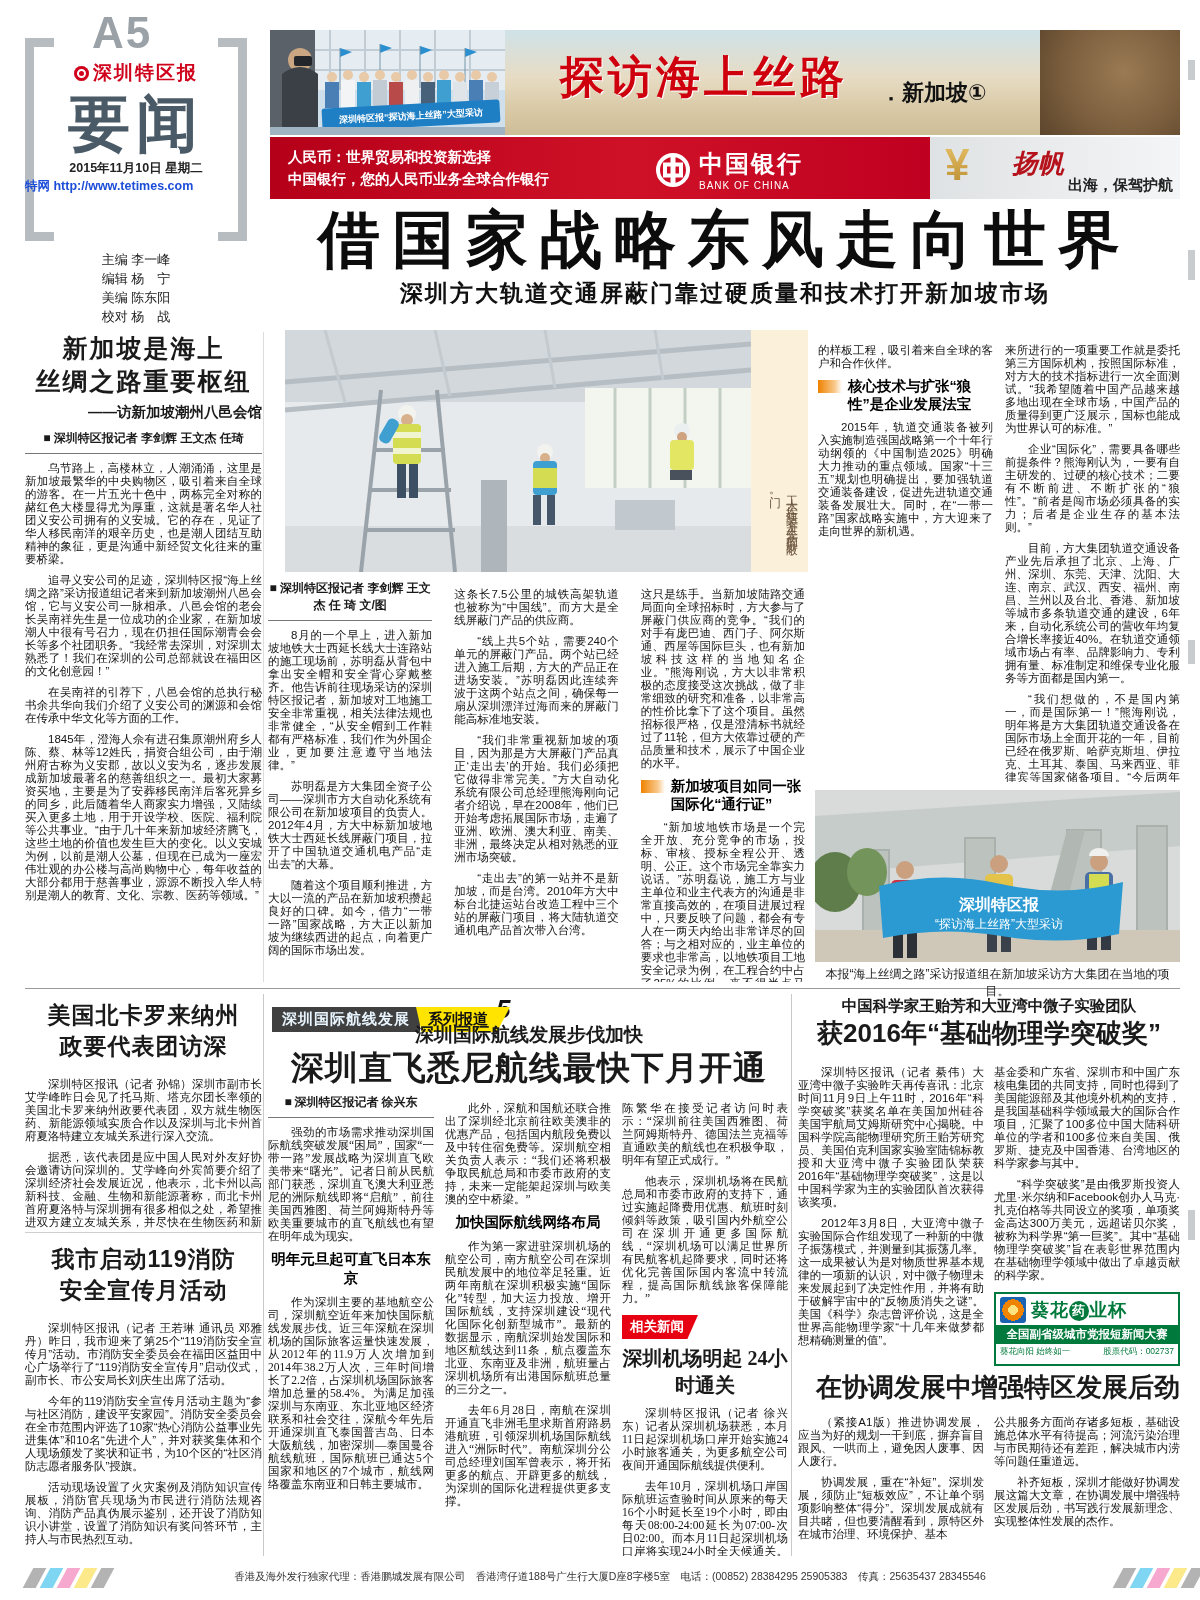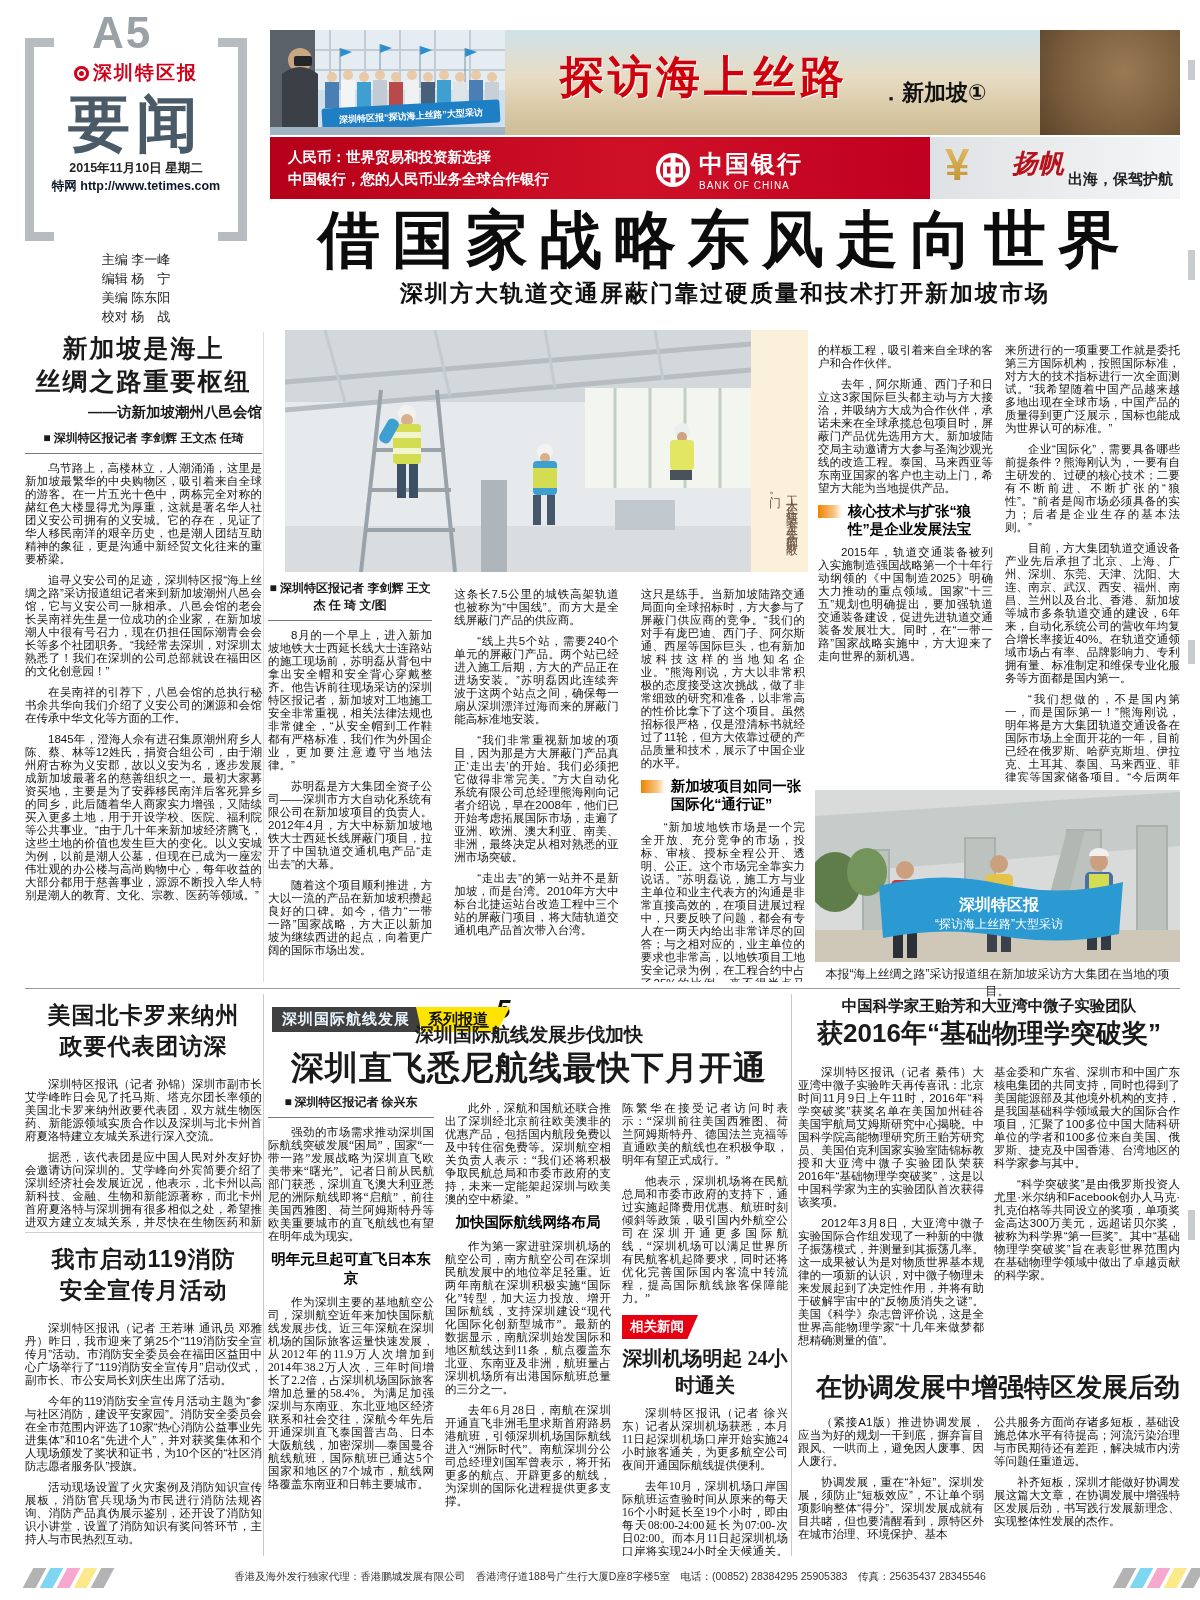--- a/index.html
+++ b/index.html
@@ -8,21 +8,21 @@
   .abs{position:absolute;}
   
   .a5{font-size:44px;font-weight:700;color:#9aa1a7;letter-spacing:2px;}
   .mast-box{position:absolute;left:25px;top:38px;width:222px;height:200px;}
   .brk-l{position:absolute;left:0;top:0;width:20px;height:185px;border-left:9px solid #b7bcc1;border-top:9px solid #b7bcc1;border-bottom:9px solid #b7bcc1;}
   .brk-r{position:absolute;right:0;top:0;width:20px;height:185px;border-right:9px solid #b7bcc1;border-top:9px solid #b7bcc1;border-bottom:9px solid #b7bcc1;}
   .brand-row{position:absolute;left:0;top:22px;width:100%;text-align:center;color:#d0021b;font-weight:900;font-size:19px;letter-spacing:2px;}
   .seal{display:inline-block;width:15px;height:15px;border-radius:50%;background:#d0021b;box-shadow:inset 0 0 0 3px #d0021b, inset 0 0 0 5px #fff;vertical-align:-2px;margin-right:4px;}
   .yaowen{position:absolute;left:0;top:44px;width:100%;text-align:center;font-size:62px;font-weight:900;color:#4a5a66;letter-spacing:6px;}
   .dateline{position:absolute;left:0;top:122px;width:100%;text-align:center;font-size:12.5px;font-weight:700;color:#222;}
-  .website{position:absolute;left:0;top:140px;width:100%;text-align:center;font-size:12.5px;font-weight:700;color:#0f172a;}
+  .website{position:absolute;left:0;top:140px;width:100%;text-align:left;font-size:12.5px;font-weight:700;color:#1d4ed8;}
   .staff{position:absolute;left:25px;top:250px;width:222px;text-align:center;font-size:13px;line-height:19px;color:#222;}
   
   .it-para,.it-cont{font-size:11.5px;line-height:13px;text-align:justify;margin:8px 0 2px 0;color:#141414;}
   .it-para{text-indent:2em;}
   .it-head{display:flex;gap:6px;font-size:14.5px;font-weight:800;line-height:18px;margin:7px 0 5px;color:#000;}
   .sec-sq{flex:none;width:24px;height:13px;margin-top:3px;background:linear-gradient(90deg,#ef8200 0%,#f9c98c 70%,#ffffff 100%);}
   .it-subhead{font-size:14.5px;font-weight:800;text-align:center;margin:7px 0 5px;color:#000;}
   .it-byline{font-size:12px;font-weight:700;text-align:center;padding-bottom:6px;border-bottom:1px solid #777;margin:0 0 7px 0;}
   .it-reltag{display:inline-block;background:#e60012;color:#fff;font-size:13.5px;font-weight:700;padding:3px 14px 3px 8px;margin:8px 0 2px;clip-path:polygon(0 0,100% 0,86% 100%,0 100%);}
   .it-reltitle{font-size:20px;font-weight:900;text-align:center;line-height:1.35;margin:4px 0 6px;}
@@ -41,21 +41,21 @@
   .banner-ep{position:absolute;left:880px;top:78px;font-size:22px;font-weight:800;color:#111;}
   
   .boc-red{position:absolute;left:270px;top:137px;width:660px;height:62px;background:linear-gradient(90deg,#b50019,#cf1127 55%,#c00020);}
   .boc-right{position:absolute;left:930px;top:137px;width:250px;height:62px;background:linear-gradient(90deg,#dfe2e4,#f4f5f6);}
   .boc-sl{position:absolute;left:288px;top:146px;color:#fff;font-size:14.5px;font-weight:700;line-height:22px;}
   .boc-logo{position:absolute;left:655px;top:148px;display:flex;align-items:center;gap:8px;color:#fff;}
   .boc-cn{font-size:24px;font-weight:900;letter-spacing:2px;}
   .boc-en{font-size:10px;letter-spacing:1px;}
   .yuan{position:absolute;left:945px;top:140px;font-size:44px;font-weight:900;background:linear-gradient(180deg,#e8c36a,#b88a2e);-webkit-background-clip:text;background-clip:text;color:transparent;}
   .sail{position:absolute;left:1012px;top:146px;font-size:26px;font-weight:900;color:#b5121b;font-style:italic;}
-  .sail-rest{position:absolute;left:1068px;top:170px;font-size:15px;font-weight:700;color:#222;}
+  .sail-rest{position:absolute;left:1068px;top:176px;font-size:15px;font-weight:700;color:#222;}
   
   .h-main{position:absolute;left:270px;top:198px;width:910px;text-align:center;font-size:62px;font-weight:900;letter-spacing:12px;color:#0c0c0c;}
   .h-sub{position:absolute;left:270px;top:278px;width:910px;text-align:center;font-size:23px;font-weight:800;letter-spacing:2px;color:#111;}
   
   .photo-main{position:absolute;left:285px;top:330px;width:466px;height:242px;}
   .cap-strip{position:absolute;left:751px;top:330px;width:57px;height:242px;background:#fbf0d9;}
   .cap-vert{position:absolute;right:8px;bottom:16px;height:70px;writing-mode:vertical-rl;font-size:12px;line-height:17px;letter-spacing:4px;color:#6b5540;}
   .photo2{position:absolute;left:815px;top:790px;width:365px;height:172px;}
   .photo2-cap{position:absolute;left:815px;top:966px;width:365px;font-size:12px;color:#222;text-align:center;}
   
@@ -324,21 +324,20 @@
           <span class="sec-sq"></span>
           <span>新加坡项目如同一张国际化“通行证”</span>
         </div>
         <p class="it-para">“新加坡地铁市场是一个完全开放、充分竞争的市场，投标、审核、授标全程公开、透明、公正。这个市场完全靠实力说话。”苏明磊说，施工方与业主单位和业主代表方的沟通是非常直接高效的，在项目进展过程中，只要反映了问题，都会有专人在一两天内给出非常详尽的回答；与之相对应的，业主单位的要求也非常高，以地铁项目工地安全记录为例，在工程合约中占了25%的比例，来不得半点马虎。</p>
       </div>
   </div>
 
   <div class="abs colwrap" style="left:818px;top:336px;width:362px;height:446px;gap:12px;">
     <div class="tcol" style="width:175px;height:446px;">
         <p class="it-cont">的样板工程，吸引着来自全球的客户和合作伙伴。</p>
-        <p class="it-para">去年，阿尔斯通、西门子和日立这3家国际巨头都主动与方大接洽，并吸纳方大成为合作伙伴，承诺未来在全球承揽总包项目时，屏蔽门产品优先选用方大。新加坡陆交局主动邀请方大参与圣淘沙观光线的改造工程。泰国、马来西亚等东南亚国家的客户也主动上门，希望方大能为当地提供产品。</p>
         <div class="it-head">
           <span class="sec-sq"></span>
           <span>核心技术与扩张“狼性”是企业发展法宝</span>
         </div>
         <p class="it-para">2015年，轨道交通装备被列入实施制造强国战略第一个十年行动纲领的《中国制造2025》明确大力推动的重点领域。国家“十三五”规划也明确提出，要加强轨道交通装备建设，促进先进轨道交通装备发展壮大。同时，在“一带一路”国家战略实施中，方大迎来了走向世界的新机遇。</p>
       </div>
     <div class="tcol" style="width:175px;height:446px;">
         <p class="it-cont">来所进行的一项重要工作就是委托第三方国际机构，按照国际标准，对方大的技术指标进行一次全面测试。“我希望随着中国产品越来越多地出现在全球市场，中国产品的质量得到更广泛展示，国标也能成为世界认可的标准。”</p>
         <p class="it-para">企业“国际化”，需要具备哪些前提条件？熊海刚认为，一要有自主研发的、过硬的核心技术；二要有不断前进、不断扩张的“狼性”。“前者是闯市场必须具备的实力；后者是企业生存的基本法则。”</p>
         <p class="it-para">目前，方大集团轨道交通设备产业先后承担了北京、上海、广州、深圳、东莞、天津、沈阳、大连、南京、武汉、西安、福州、南昌、兰州以及台北、香港、新加坡等城市多条轨道交通的建设，6年来，自动化系统公司的营收年均复合增长率接近40%。在轨道交通领域市场占有率、品牌影响力、专利拥有量、标准制定和维保专业化服务等方面都是国内第一。</p>
@@ -423,20 +422,31 @@
     <div class="tcol" style="width:186px;height:304px;">
         <p class="it-para">深圳特区报讯（记者 綦伟）大亚湾中微子实验昨天再传喜讯：北京时间11月9日上午11时，2016年“科学突破奖”获奖名单在美国加州硅谷美国宇航局艾姆斯研究中心揭晓。中国科学院高能物理研究所王贻芳研究员、美国伯克利国家实验室陆锦标教授和大亚湾中微子实验团队荣获2016年“基础物理学突破奖”，这是以中国科学家为主的实验团队首次获得该奖项。</p>
         <p class="it-para">2012年3月8日，大亚湾中微子实验国际合作组发现了一种新的中微子振荡模式，并测量到其振荡几率。这一成果被认为是对物质世界基本规律的一项新的认识，对中微子物理未来发展起到了决定性作用，并将有助于破解宇宙中的“反物质消失之谜”。美国《科学》杂志曾评价说，这是全世界高能物理学家“十几年来做梦都想精确测量的值”。</p>
       </div>
     <div class="tcol" style="width:186px;height:228px;">
         <p class="it-cont">基金委和广东省、深圳市和中国广东核电集团的共同支持，同时也得到了美国能源部及其他境外机构的支持，是我国基础科学领域最大的国际合作项目，汇聚了100多位中国大陆科研单位的学者和100多位来自美国、俄罗斯、捷克及中国香港、台湾地区的科学家参与其中。</p>
         <p class="it-para">“科学突破奖”是由俄罗斯投资人尤里·米尔纳和Facebook创办人马克·扎克伯格等共同设立的奖项，单项奖金高达300万美元，远超诺贝尔奖，被称为科学界“第一巨奖”。其中“基础物理学突破奖”旨在表彰世界范围内在基础物理学领域中做出了卓越贡献的科学家。</p>
       </div>
   </div>
 
+  <div class="sun-ad">
+    <div class="sun-row">
+      <span class="sun-logo"></span>
+      <span class="sun-brand"><span>葵花</span><span class="med">药</span><span>业杯</span></span>
+    </div>
+    <div class="sun-bar">全国副省级城市党报短新闻大赛</div>
+    <div class="sun-small">
+      <span>葵花向阳 始终如一</span>
+      <span>股票代码：002737</span>
+    </div>
+  </div>
 
   <div class="co-title">在协调发展中增强特区发展后劲</div>
   <div class="abs colwrap" style="left:798px;top:1408px;width:382px;gap:10px;">
     <div class="tcol" style="width:186px;height:148px;">
         <p class="it-para">（紧接A1版）推进协调发展，应当为好的规划一干到底，摒弃盲目跟风、一哄而上，避免因人废事、因人废行。</p>
         <p class="it-para">协调发展，重在“补短”。深圳发展，须防止“短板效应”，不让单个弱项影响整体“得分”。深圳发展成就有目共睹，但也要清醒看到，原特区外在城市治理、环境保护、基本</p>
       </div>
     <div class="tcol" style="width:186px;height:148px;">
         <p class="it-cont">公共服务方面尚存诸多短板，基础设施总体水平有待提高；河流污染治理与市民期待还有差距，解决城市内涝等问题任重道远。</p>
         <p class="it-para">补齐短板，深圳才能做好协调发展这篇大文章，在协调发展中增强特区发展后劲，书写践行发展新理念、实现整体性发展的杰作。</p>

